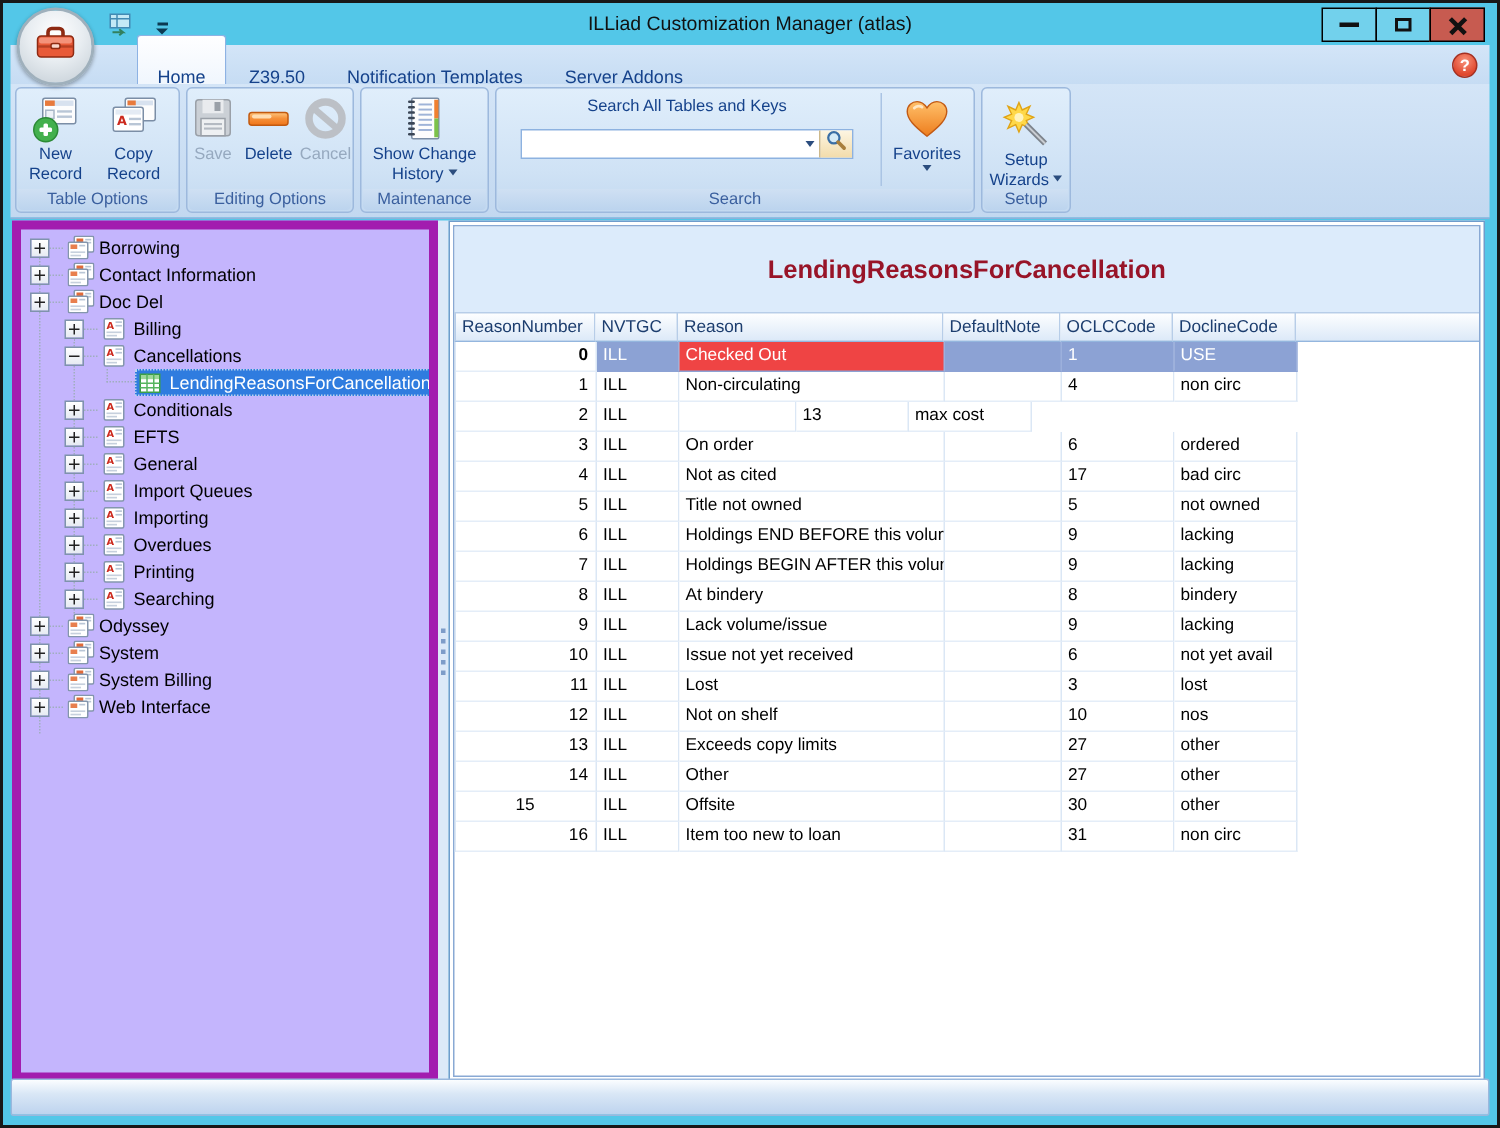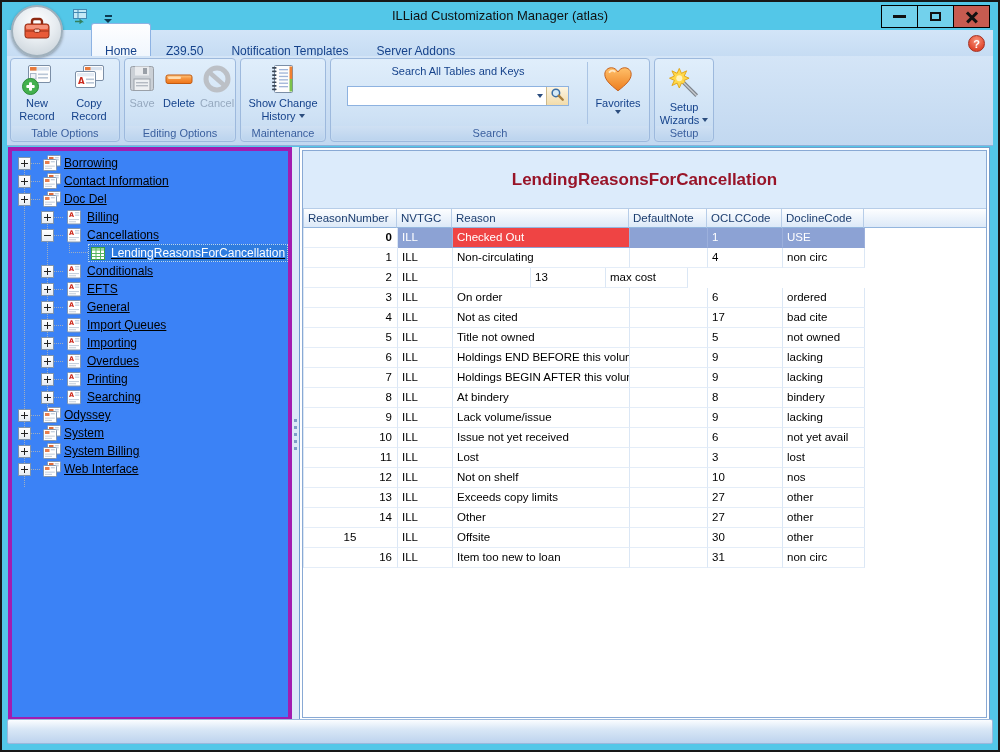--- a/index.html
+++ b/index.html
@@ -54,22 +54,22 @@
   
   .search-left{width:254px;display:flex;flex-direction:column;align-items:center;}
   .search-caption{font-size:11px;color:#15428b;margin-top:6px;}
   .search-box{margin-top:9px;width:222px;height:20px;background:#fff;border:1px solid #8db2e0;display:flex;align-items:center;}
   .search-box input{flex:1;border:none;outline:none;height:16px;font-size:11px;font-family:"Liberation Sans",sans-serif;padding:0 3px;background:transparent;}
   .combo-caret{width:16px;height:18px;display:flex;align-items:center;justify-content:center;}
   .search-go{width:22px;height:18px;border-left:1px solid #cdb98b;background:linear-gradient(#fdf5e2,#f2dcab);
     display:flex;align-items:center;justify-content:center;}
   .v-div{width:1px;background:#aac4e4;height:62px;margin:3px 2px 0 2px;}
   
-  .tree-panel{position:absolute;left:6px;top:145px;width:284px;height:574px;background:#3b82f6;
-    border:4px solid #a21caf;overflow:hidden;text-decoration:underline;}
+  .tree-panel{position:absolute;left:6px;top:145px;width:284px;height:574px;background:#c4b5fd;
+    border:6px solid #a21caf;overflow:hidden;}
   .splitter{position:absolute;left:290px;top:145px;width:7px;height:574px;background:#dce9f8;
     display:flex;flex-direction:column;align-items:center;justify-content:center;}
   .splitter i{display:block;width:3px;height:3px;background:#7d9cc8;margin:2px 0;}
   .main-panel{position:absolute;left:297px;top:145px;width:691px;height:574px;background:#fff;
     border:1px solid #6f9ccb;padding:2px;}
   .main-inner{position:relative;width:100%;height:100%;border:1px solid #89a9d4;background:#fff;overflow:hidden;}
   .panel-head{height:57px;background:#dcebfb;display:flex;align-items:center;justify-content:center;}
   .panel-title{font-size:17px;font-weight:bold;}
   
   .tree{position:relative;padding-top:3px;font-size:12px;color:#000;height:100%;}
@@ -717,21 +717,21 @@
               <div class="cell" style="width: 78px;"></div>
               <div class="cell" style="width: 75px;">6</div>
               <div class="cell" style="width: 82px;">ordered</div>
             </div>
             <div class="trow2">
               <div class="cell num" style="width: 94px;">4</div>
               <div class="cell" style="width: 55px;">ILL</div>
               <div class="cell" style="width: 177px;">Not as cited</div>
               <div class="cell" style="width: 78px;"></div>
               <div class="cell" style="width: 75px;">17</div>
-              <div class="cell" style="width: 82px;">bad cite</div>
+              <div class="cell" style="width: 82px;">bad circ</div>
             </div>
             <div class="trow2">
               <div class="cell num" style="width: 94px;">5</div>
               <div class="cell" style="width: 55px;">ILL</div>
               <div class="cell" style="width: 177px;">Title not owned</div>
               <div class="cell" style="width: 78px;"></div>
               <div class="cell" style="width: 75px;">5</div>
               <div class="cell" style="width: 82px;">not owned</div>
             </div>
             <div class="trow2">

